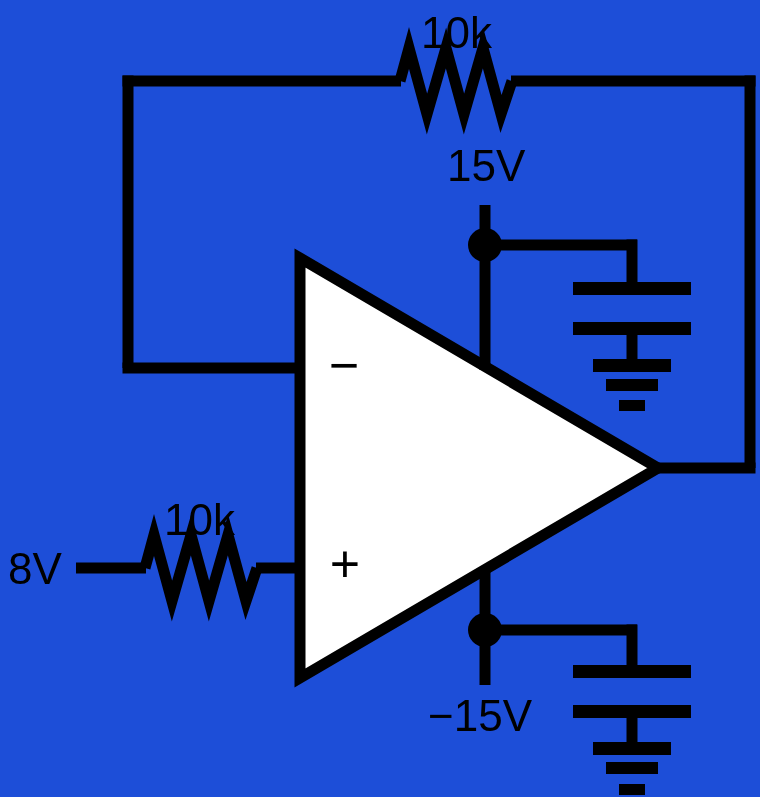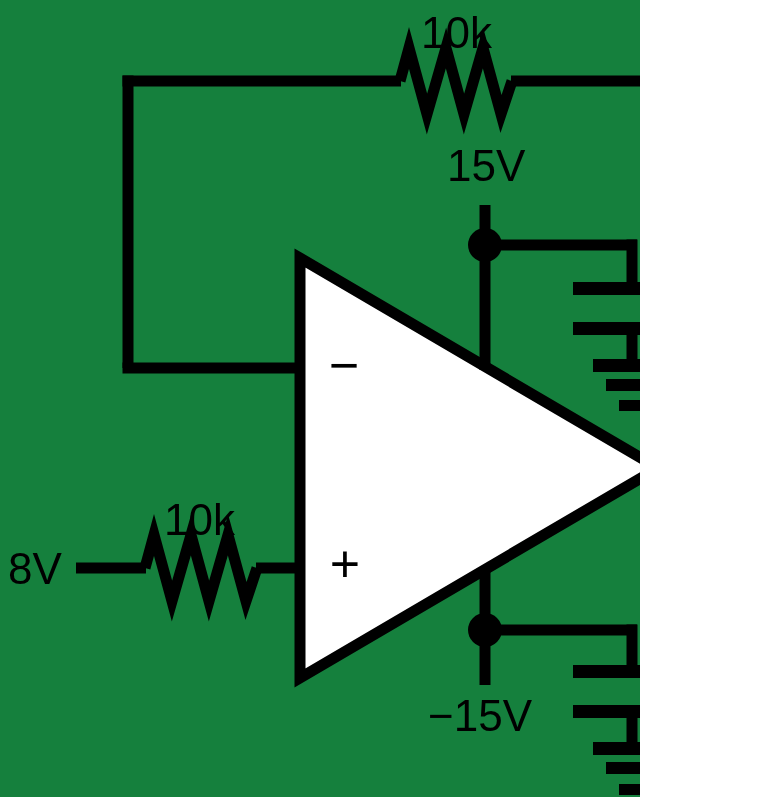--- a/index.html
+++ b/index.html
@@ -6,23 +6,23 @@
   html, body {
     margin: 0;
     padding: 0;
     background: #ffffff;
   }
   body {
     font-family: "Liberation Sans", sans-serif;
   }
   #circuit-root {
     position: relative;
-    width: 640px;
+    width: 760px;
     height: 797px;
-    background: #15803d;
+    background: #1d4ed8;
     overflow: hidden;
   }
   #circuit-svg {
     display: block;
     width: 760px;
     height: 797px;
   }
   .wire {
     stroke: #000000;
     stroke-width: 11;

